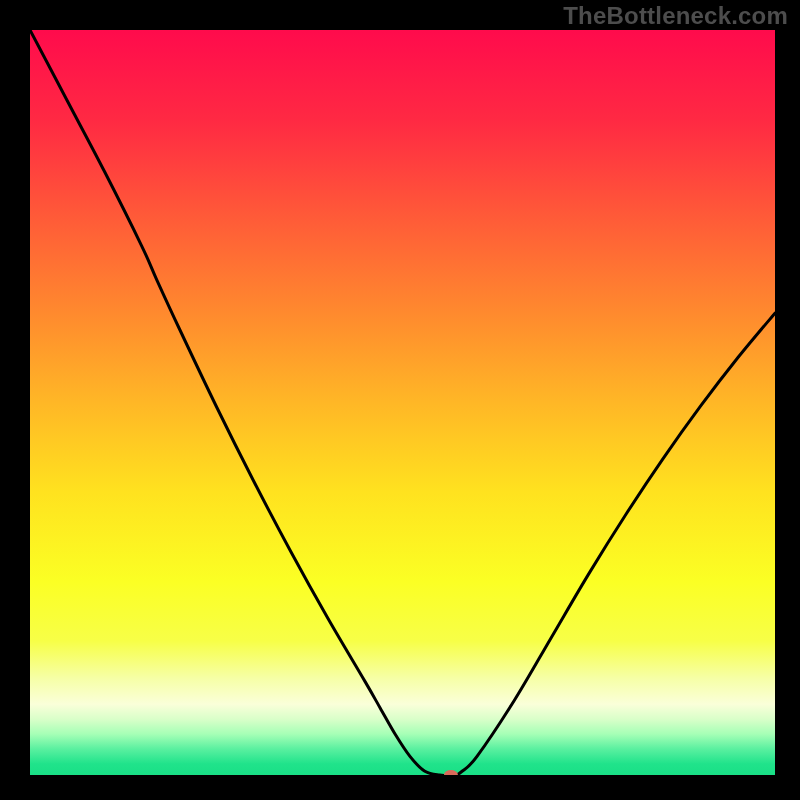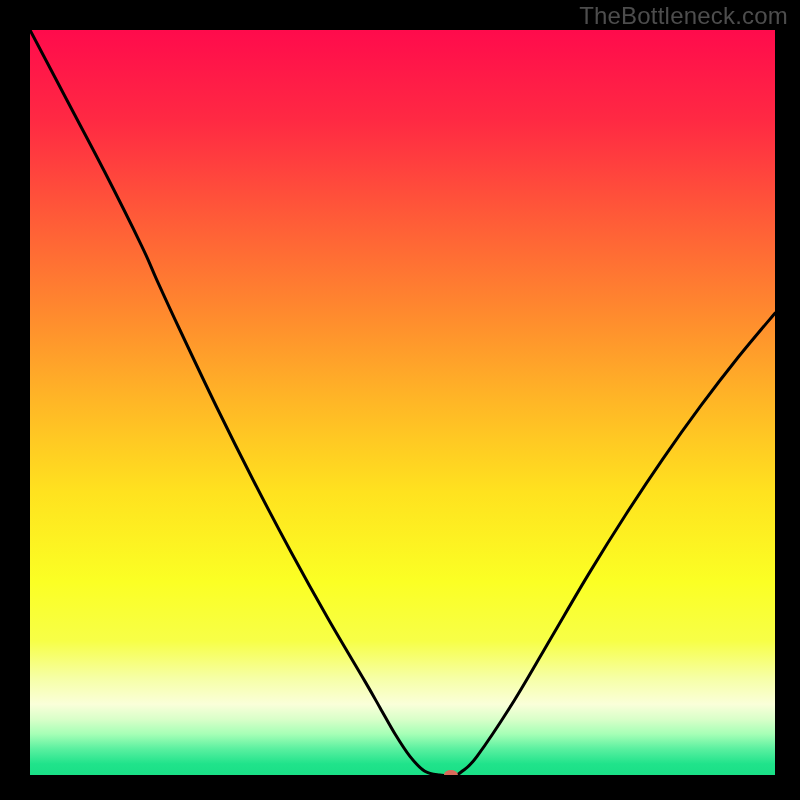--- a/index.html
+++ b/index.html
@@ -16,21 +16,21 @@
     height: 800px;
     background: #000;
     position: relative;
   }
   .watermark {
     position: absolute;
     top: 2px;
     right: 12px;
     font-size: 24px;
     color: #4d4d4d;
-    font-weight: 400;
+    font-weight: 700;
     letter-spacing: 0.2px;
     user-select: none;
   }
   .plot-wrap {
     position: absolute;
     left: 30px;
     top: 30px;
     width: 745px;
     height: 745px;
   }

